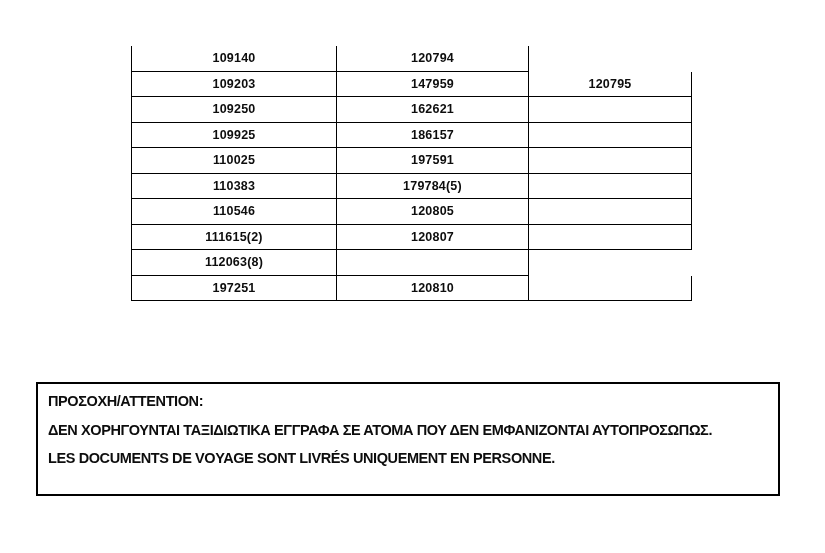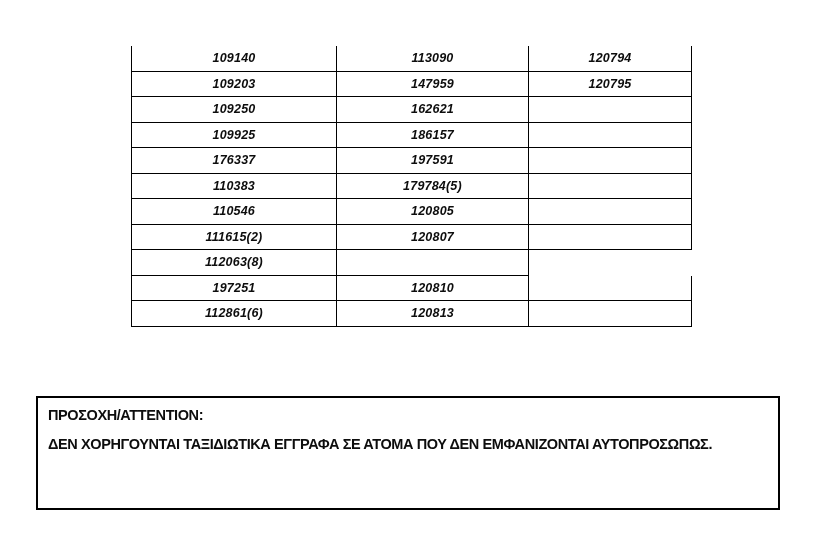--- a/index.html
+++ b/index.html
@@ -9,21 +9,20 @@
     background:#ffffff;
     font-family:"Liberation Sans", sans-serif;
     color:#0d0d0d;
     overflow:hidden;
   }
   
   .ref-table{
     position:absolute;
     left:131px;top:46px;
     width:541px;
-    font-style:italic;
   }
   .trow{
     display:grid;
     grid-template-columns:206px 192px 163px;
   }
   .tcell{
     box-sizing:border-box;
     height:25.5px;
     border-right:1.5px solid #000;
     border-bottom:1.5px solid #000;
@@ -33,21 +32,21 @@
     font-size:12.5px;
     font-weight:bold;
     letter-spacing:0.2px;
   }
   .tcell:first-child{
     border-left:1.5px solid #000;
   }
   
   .notice{
     position:absolute;
-    left:36px;top:396px;
+    left:36px;top:382px;
     width:744px;height:114px;
     box-sizing:border-box;
     border:2px solid #000;
     padding:3px 4px 0 10px;
   }
   .notice p{
     margin:0;
     line-height:28.7px;
     font-size:14.5px;
     font-weight:bold;
@@ -56,40 +55,39 @@
   }
 </style>
 </head>
 <body>
 
 <div class="page">
 
   <div class="ref-table">
       <div class="trow">
         <div class="tcell">109140</div>
-        <div class="tcell">113090</div>
         <div class="tcell">120794</div>
       </div>
       <div class="trow">
         <div class="tcell">109203</div>
         <div class="tcell">147959</div>
         <div class="tcell">120795</div>
       </div>
       <div class="trow">
         <div class="tcell">109250</div>
         <div class="tcell">162621</div>
         <div class="tcell"></div>
       </div>
       <div class="trow">
         <div class="tcell">109925</div>
         <div class="tcell">186157</div>
         <div class="tcell"></div>
       </div>
       <div class="trow">
-        <div class="tcell">176337</div>
+        <div class="tcell">110025</div>
         <div class="tcell">197591</div>
         <div class="tcell"></div>
       </div>
       <div class="trow">
         <div class="tcell">110383</div>
         <div class="tcell">179784(5)</div>
         <div class="tcell"></div>
       </div>
       <div class="trow">
         <div class="tcell">110546</div>
@@ -103,25 +101,21 @@
       </div>
       <div class="trow">
         <div class="tcell">112063(8)</div>
         <div class="tcell"></div>
       </div>
       <div class="trow">
         <div class="tcell">197251</div>
         <div class="tcell">120810</div>
         <div class="tcell"></div>
       </div>
-      <div class="trow">
-        <div class="tcell">112861(6)</div>
-        <div class="tcell">120813</div>
-        <div class="tcell"></div>
-      </div>
     </div>
 
   <div class="notice">
     <p>ΠΡΟΣΟΧΗ/ATTENTION:</p>
     <p>ΔΕΝ ΧΟΡΗΓΟΥΝΤΑΙ ΤΑΞΙΔΙΩΤΙΚΑ ΕΓΓΡΑΦΑ ΣΕ ΑΤΟΜΑ ΠΟΥ ΔΕΝ ΕΜΦΑΝΙΖΟΝΤΑΙ ΑΥΤΟΠΡΟΣΩΠΩΣ.</p>
+    <p>LES DOCUMENTS DE VOYAGE SONT LIVRÉS UNIQUEMENT EN PERSONNE.</p>
   </div>
 
 </div>
 
 </body></html>

